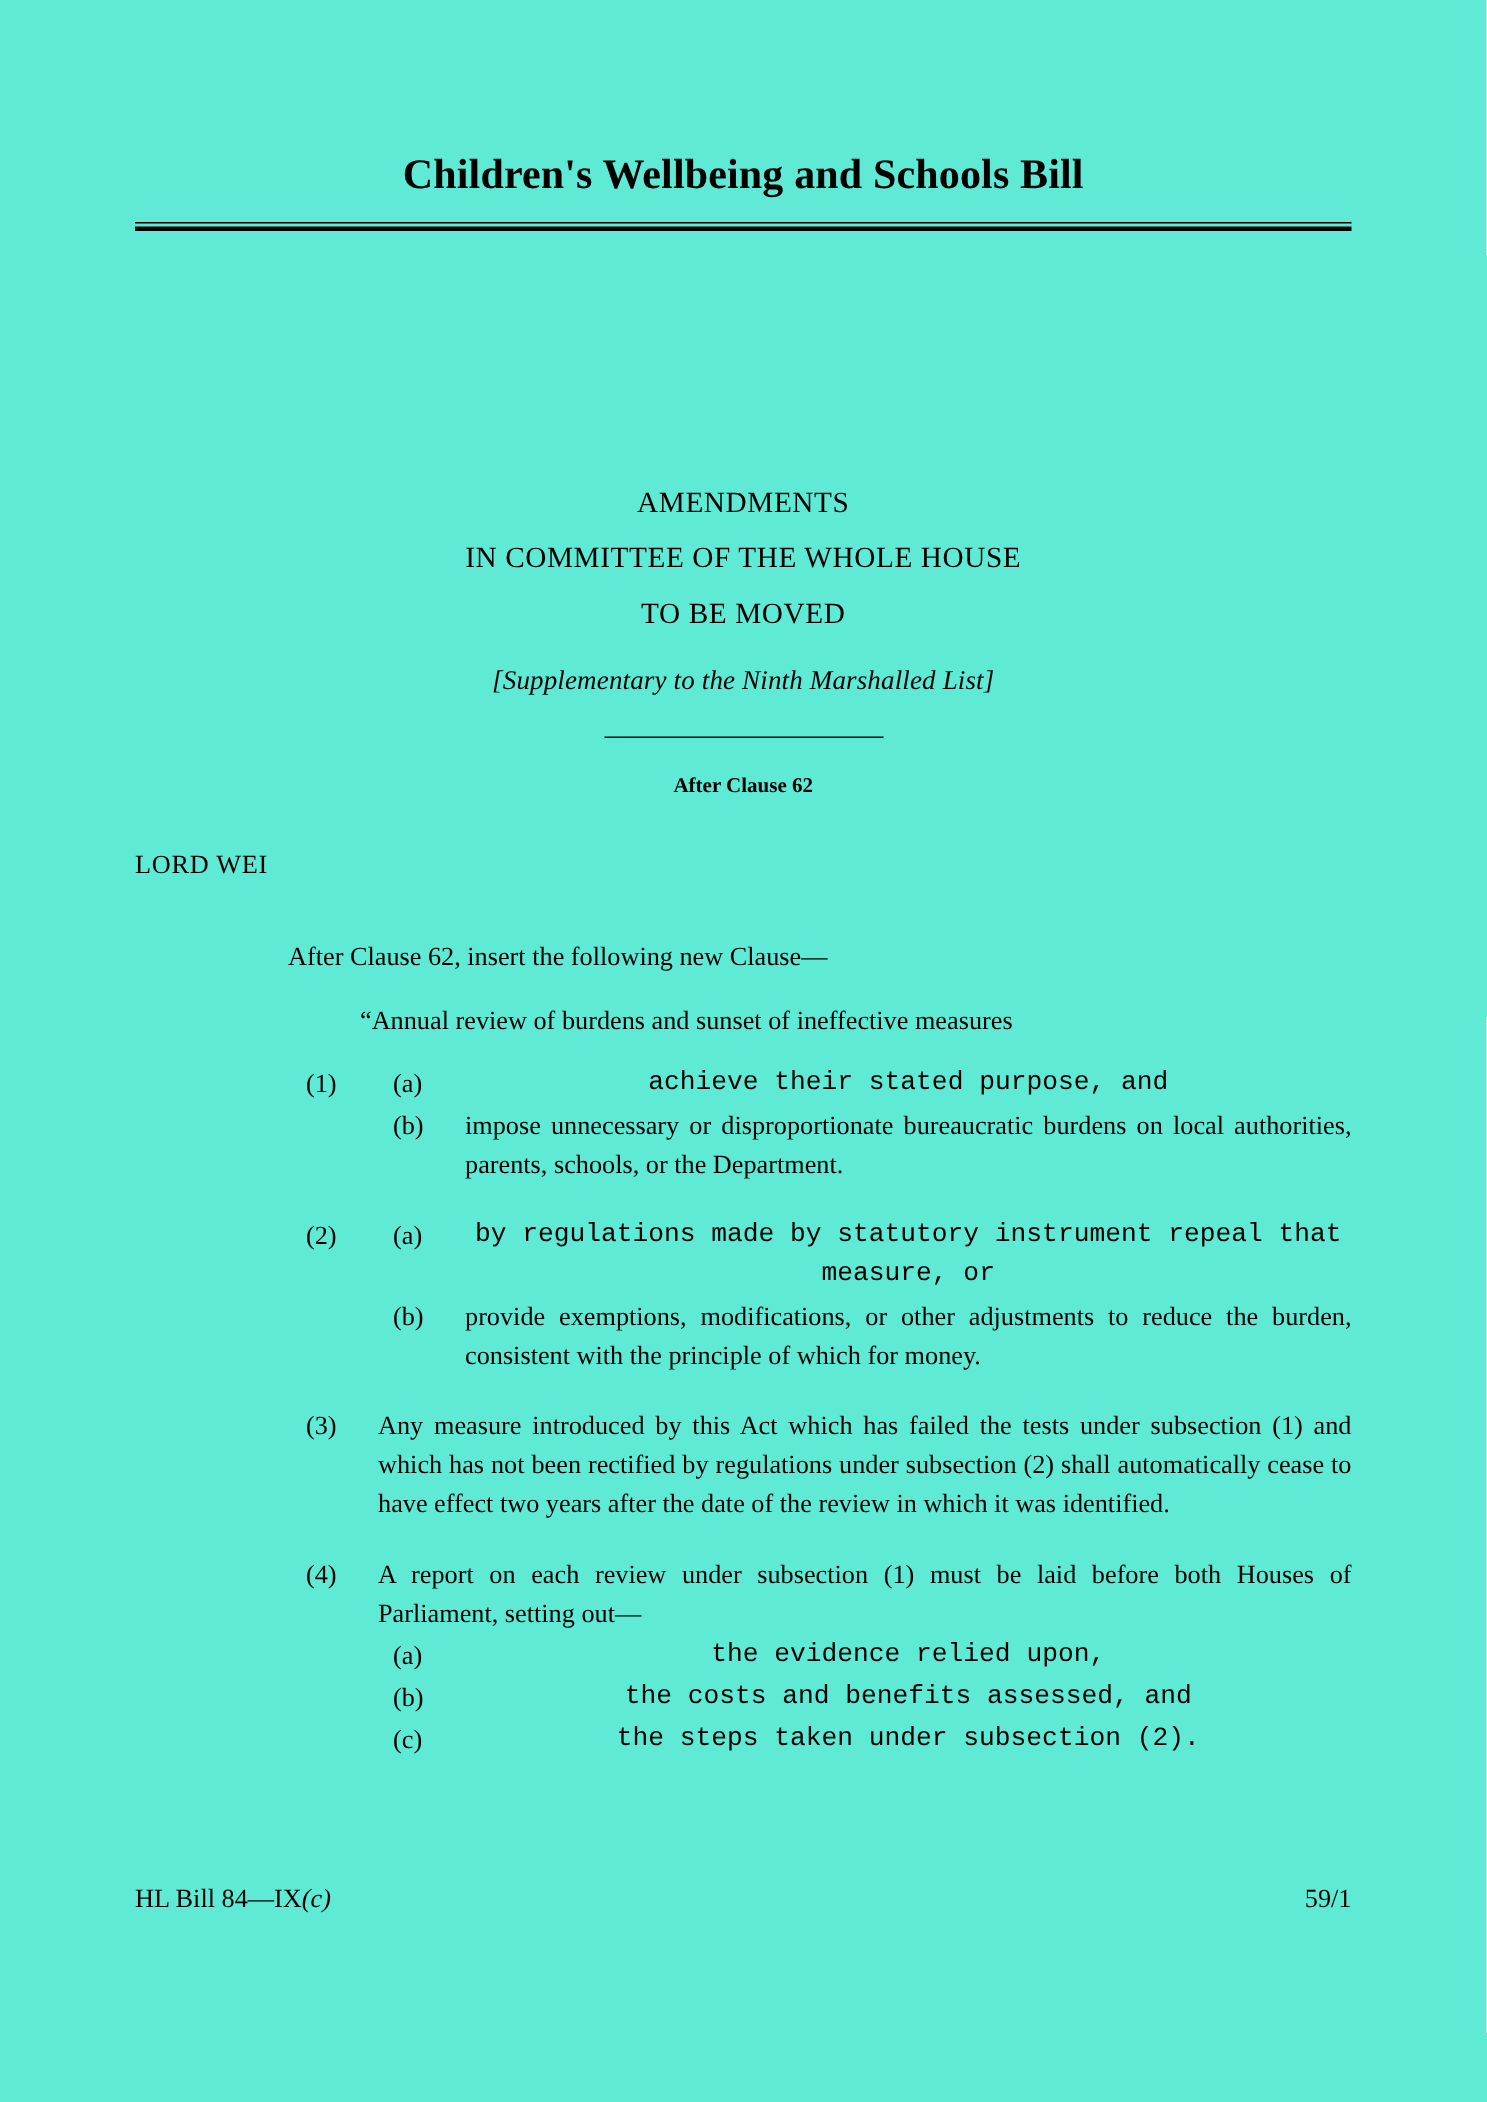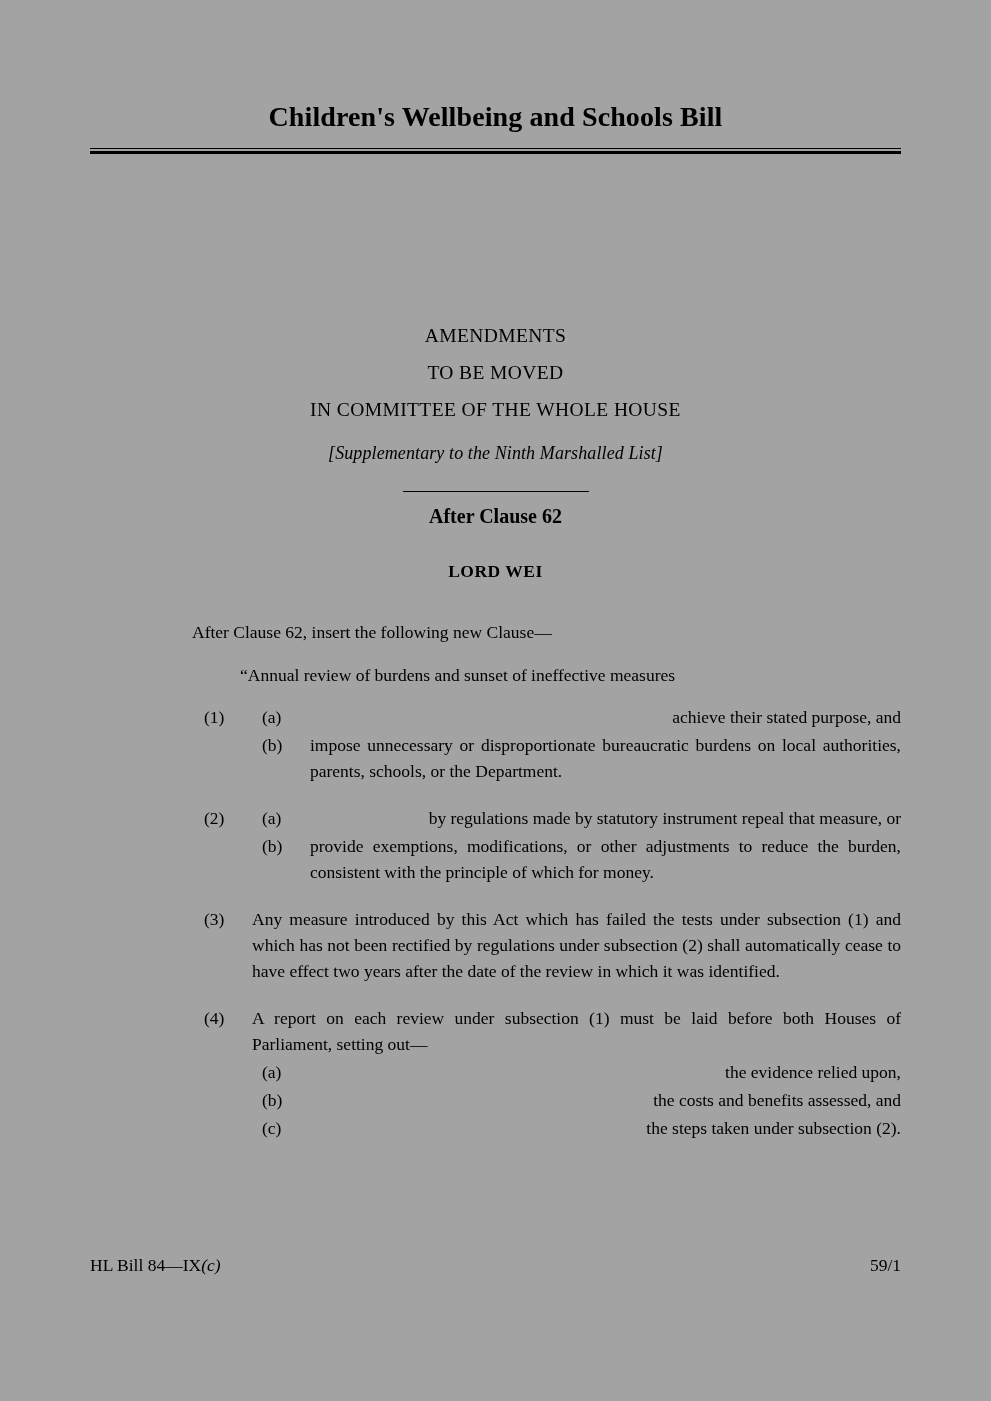--- a/index.html
+++ b/index.html
@@ -10,21 +10,21 @@
   }
   body {
     font-family: "Liberation Serif", "DejaVu Serif", serif;
     color: #000000;
   }
   .page {
     position: relative;
     width: 991px;
     height: 1401px;
     margin: 0 auto;
-    background: #a3a3a3;
+    background: #5eead4;
     overflow: hidden;
     box-sizing: border-box;
   }
 
   
   .masthead {
     position: absolute;
     left: 90px;
     top: 100px;
     width: 811px;
@@ -84,29 +84,28 @@
   
   .amendment {
     position: absolute;
     left: 90px;
     top: 505px;
     width: 811px;
   }
   .clause-ref {
     text-align: center;
     font-weight: bold;
-    font-size: 20px;
-    margin: 0;
+    font-size: 14px;
+    margin: 12px;
   }
   .member-name {
-    text-align: center;
+    text-align: left;
     font-size: 17.5px;
     letter-spacing: 0.5px;
     margin: 33px 0 0 0;
-    font-weight: bold;
   }
   .lead-in {
     font-size: 17.5px;
     margin: 40px 0 0 102px;
   }
   .new-clause-title {
     font-size: 17.5px;
     font-weight: normal;
     margin: 22px 0 0 150px;
   }
@@ -158,21 +157,22 @@
     font-size: 17.5px;
     line-height: 26px;
   }
   .para-text {
     font-size: 17.5px;
     line-height: 26px;
     text-align: justify;
     text-justify: inter-word;
   }
   ol.paras > li.nojustify .para-text {
-    text-align: right;
+    text-align: center;
+    font-family: Liberation Mono, monospace;
   }
 
   
   .footer {
     position: absolute;
     left: 90px;
     top: 1255px;
     width: 811px;
     display: flex;
     justify-content: space-between;
@@ -193,22 +193,22 @@
     <h1 class="bill-title">Children's Wellbeing and Schools Bill</h1>
     <div class="rule-double">
       <div class="r-thin"></div>
       <div class="r-gap"></div>
       <div class="r-thick"></div>
     </div>
   </div>
 
   <div class="headblock">
     <div class="headline">AMENDMENTS</div>
+    <div class="headline">IN COMMITTEE OF THE WHOLE HOUSE</div>
     <div class="headline">TO BE MOVED</div>
-    <div class="headline">IN COMMITTEE OF THE WHOLE HOUSE</div>
     <div class="marshalled">[Supplementary to the Ninth Marshalled List]</div>
     <div class="rule-short"></div>
   </div>
 
   <div class="amendment">
 
     <p class="clause-ref">After Clause 62</p>
     <p class="member-name">LORD WEI</p>
     <p class="lead-in">After Clause 62, insert the following new Clause—</p>
     <p class="new-clause-title">“Annual review of burdens and sunset of ineffective measures</p>

